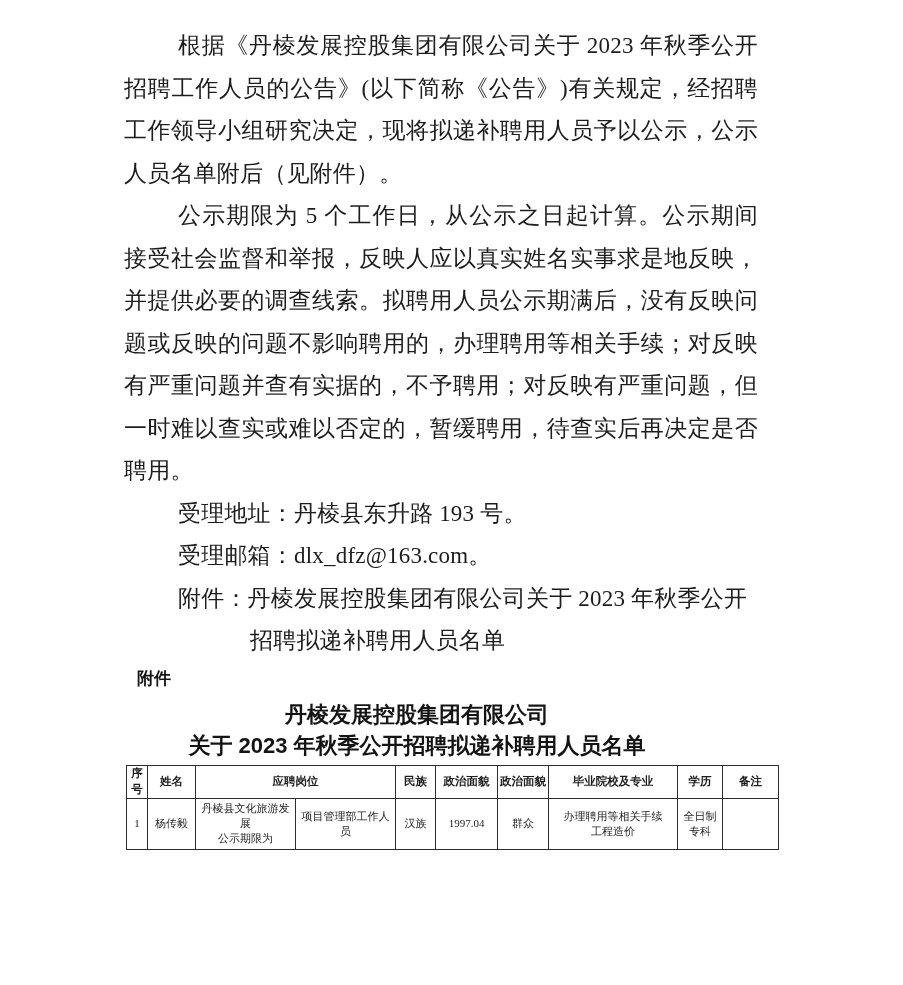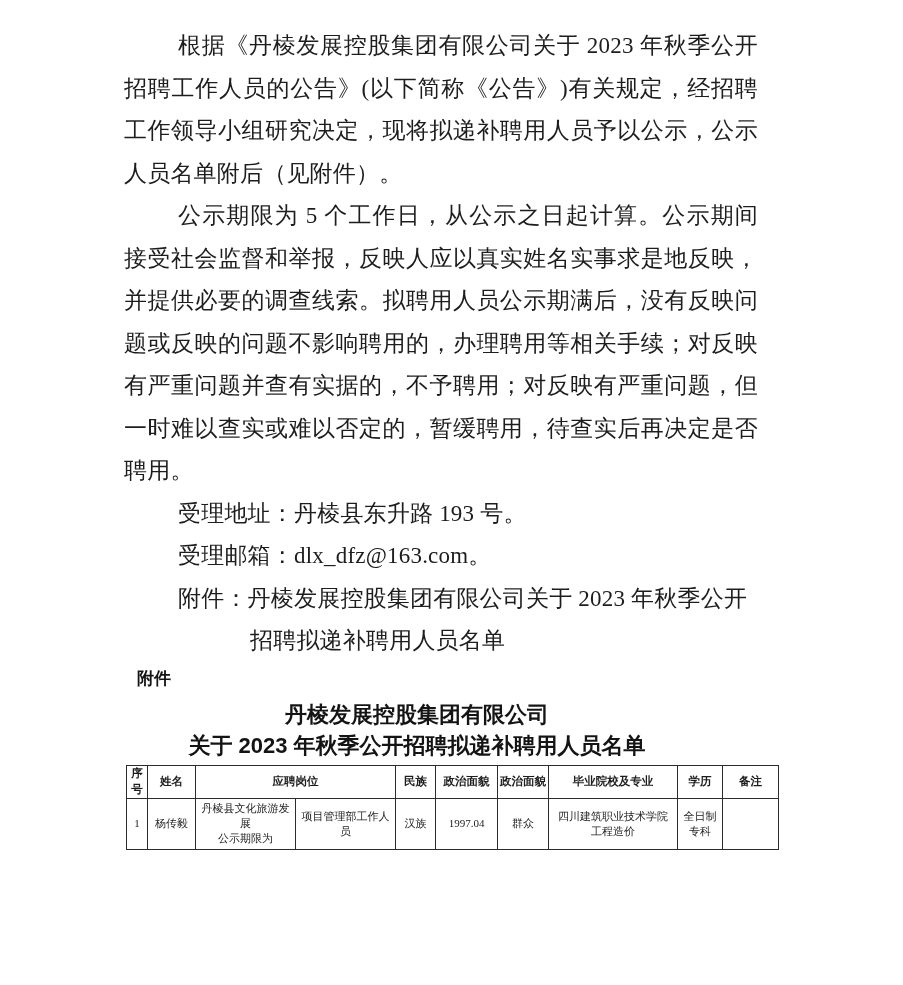--- a/index.html
+++ b/index.html
@@ -129,21 +129,21 @@
     <tbody>
       <tr>
         <td>1</td>
         <td>杨传毅</td>
         <td>丹棱县文化旅游发展
 公示期限为</td>
         <td>项目管理部工作人员</td>
         <td>汉族</td>
         <td>1997.04</td>
         <td>群众</td>
-        <td>四川建筑职业技术学院
+        <td>办理聘用等相关手续
 工程造价</td>
         <td>全日制
 专科</td>
         <td></td>
       </tr>
     </tbody>
   </table>
 
 </div>
 

